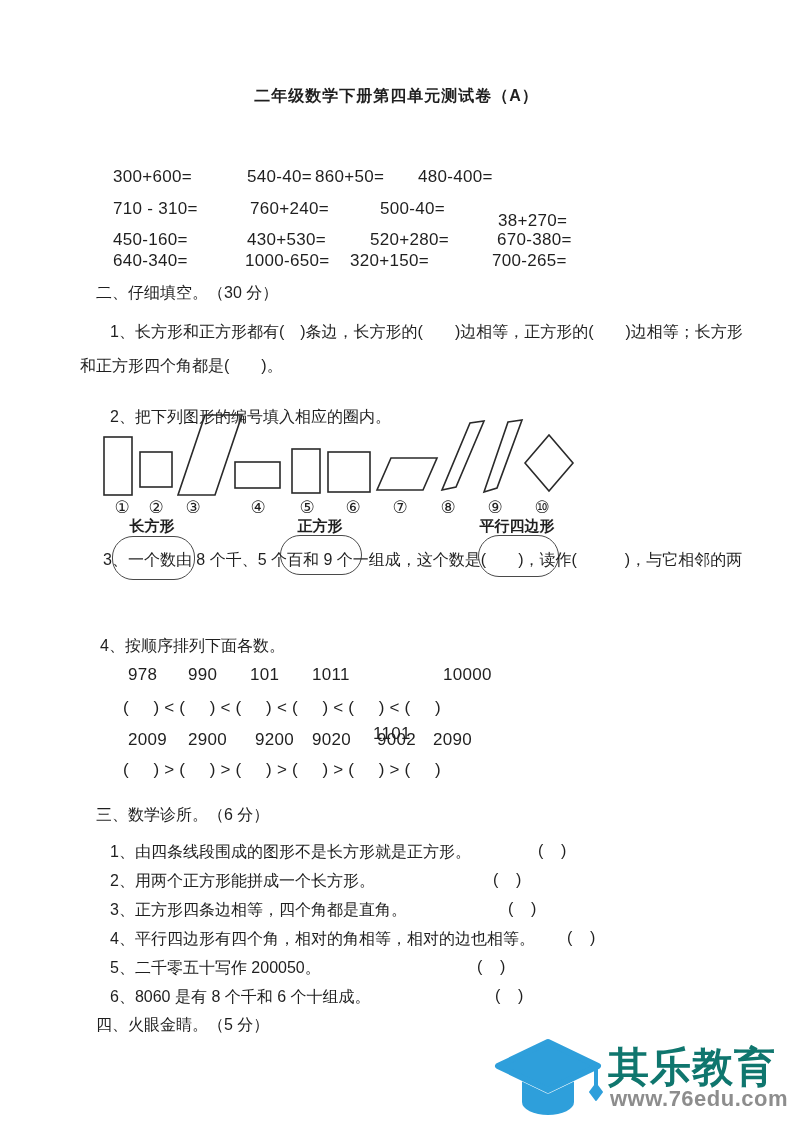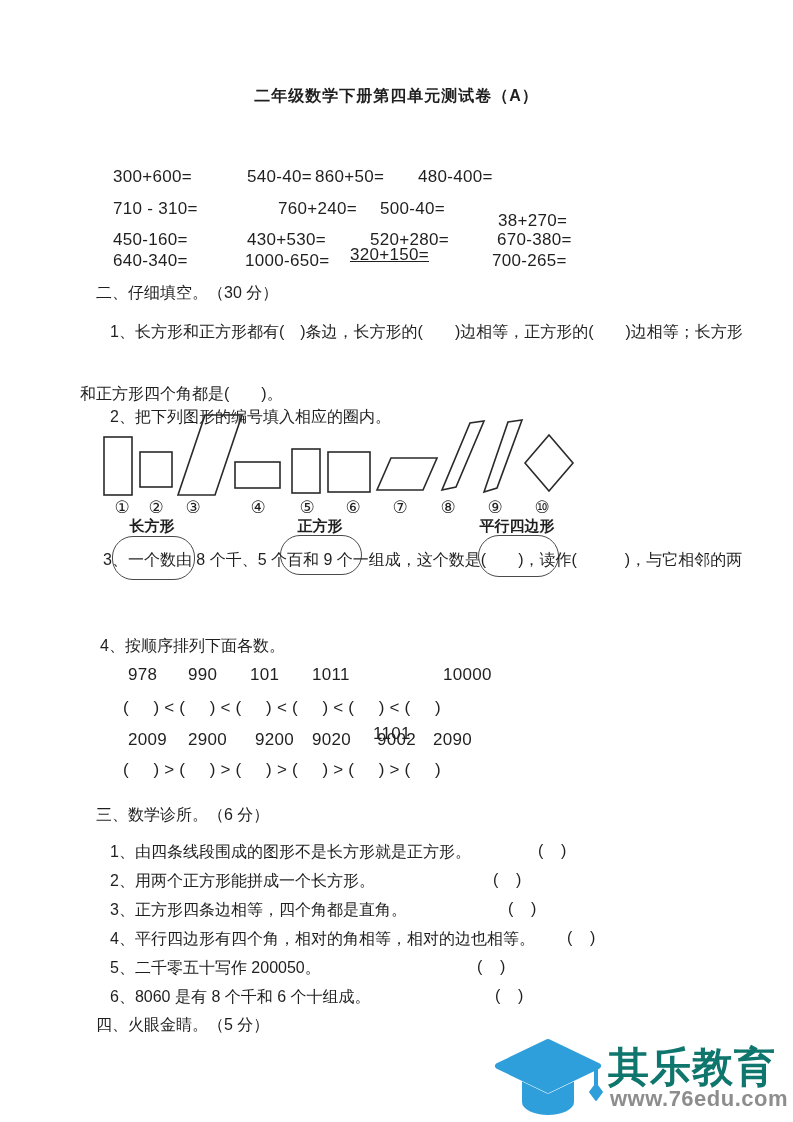--- a/index.html
+++ b/index.html
@@ -41,36 +41,36 @@
 <div class="page">
 
   <div class="abs title">二年级数学下册第四单元测试卷（A）</div>
 
   <div id="calc-grid">
       <span class="abs calc" style="left: 113px; top: 167px;">300+600=</span>
       <span class="abs calc" style="left: 247px; top: 167px;">540-40=</span>
       <span class="abs calc" style="left: 315px; top: 167px;">860+50=</span>
       <span class="abs calc" style="left: 418px; top: 167px;">480-400=</span>
       <span class="abs calc" style="left: 113px; top: 199px;">710 - 310=</span>
-      <span class="abs calc" style="left: 250px; top: 199px; margin-left: 28px;">760+240=</span>
+      <span class="abs calc" style="left: 250px; top: 199px;">760+240=</span>
       <span class="abs calc" style="left: 380px; top: 199px;">500-40=</span>
       <span class="abs calc" style="left: 498px; top: 199px; margin-top: 12px;">38+270=</span>
       <span class="abs calc" style="left: 113px; top: 230px;">450-160=</span>
       <span class="abs calc" style="left: 247px; top: 230px;">430+530=</span>
       <span class="abs calc" style="left: 370px; top: 230px;">520+280=</span>
       <span class="abs calc" style="left: 497px; top: 230px;">670-380=</span>
       <span class="abs calc" style="left: 113px; top: 251px;">640-340=</span>
       <span class="abs calc" style="left: 245px; top: 251px;">1000-650=</span>
-      <span class="abs calc" style="left: 350px; top: 245px; text-decoration: underline;">320+150=</span>
+      <span class="abs calc" style="left: 350px; top: 251px;">320+150=</span>
       <span class="abs calc" style="left: 492px; top: 251px;">700-265=</span>
     </div>
 
   <div class="abs sec-head" style="top:283px;">二、仔细填空。（30 分）</div>
   <div class="abs body-line" style="left:110px;top:322px;">1、长方形和正方形都有(　)条边，长方形的(　　)边相等，正方形的(　　)边相等；长方形</div>
-  <div class="abs body-line" style="left:80px;top:384px;">和正方形四个角都是(　　)。</div>
+  <div class="abs body-line" style="left:80px;top:356px;">和正方形四个角都是(　　)。</div>
   <div class="abs body-line" style="left:110px;top:407px;">2、把下列图形的编号填入相应的圈内。</div>
 
   <svg style="left:95px;top:412px;" width="500" height="90" viewBox="0 0 500 90">
     <g fill="none" stroke="#2a2a2a" stroke-width="1.6" stroke-linejoin="miter">
       <rect x="9" y="25" width="28" height="58"></rect>
       <rect x="45" y="40" width="32" height="35"></rect>
       <polygon points="110,3 147,3 120,83 83,83"></polygon>
       <rect x="140" y="50" width="45" height="26"></rect>
       <rect x="197" y="37" width="28" height="44"></rect>
       <rect x="233" y="40" width="42" height="40"></rect>

